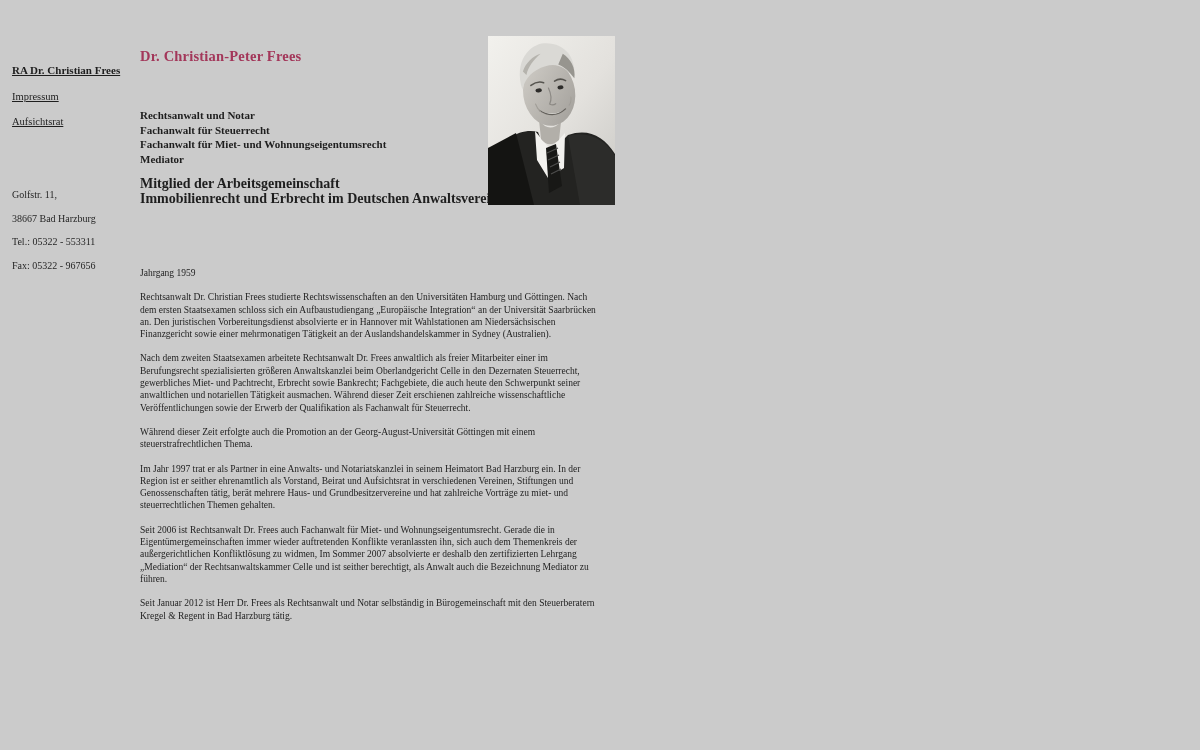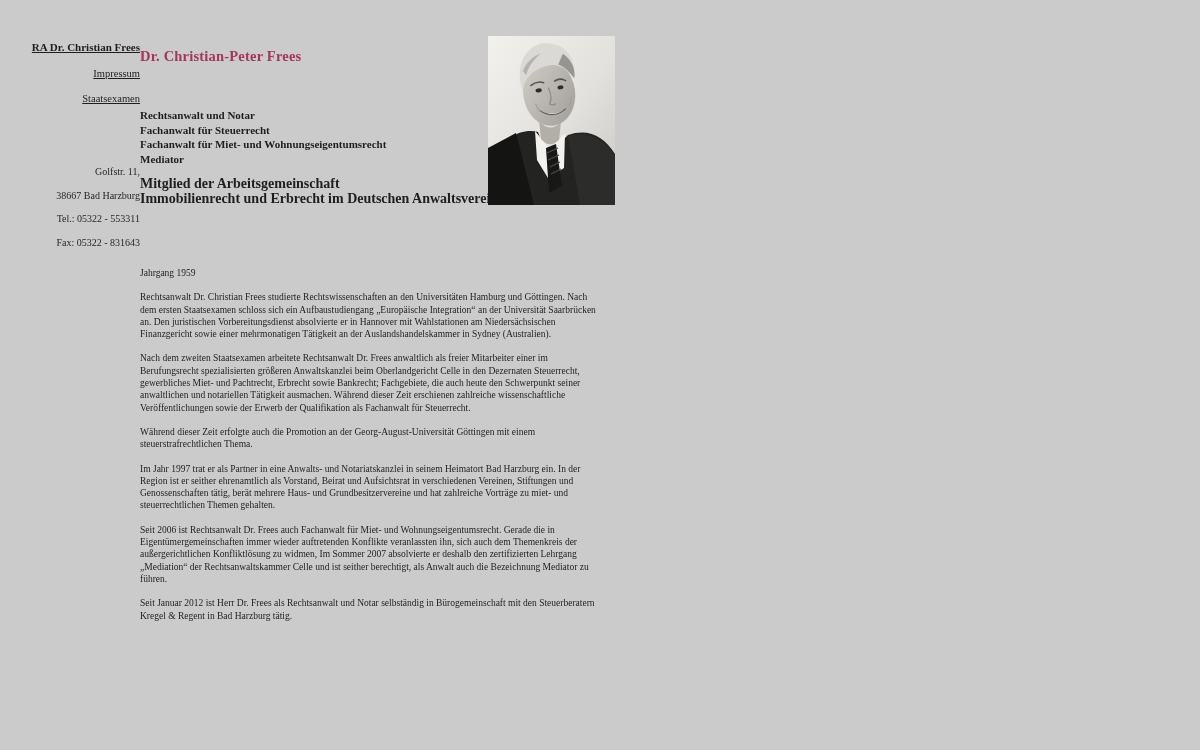--- a/index.html
+++ b/index.html
@@ -8,24 +8,24 @@
     background: #cbcbcb;
     font-family: "Liberation Serif", "DejaVu Serif", serif;
     color: #1e1e1e;
     position: relative;
     overflow: hidden;
   }
 
   
   .sidebar {
     position: absolute;
-    left: 4px; top: 0;
+    left: 12px; top: 0;
     width: 136px;
-    padding-top: 41px;
-    text-align: right;
+    padding-top: 64px;
+    text-align: left;
   }
   .nav-link {
     display: block;
     font-size: 10.5px;
     line-height: 13px;
     margin-bottom: 12.5px;
     color: #1e1e1e;
     text-decoration: underline;
     cursor: pointer;
   }
@@ -81,26 +81,26 @@
     overflow: hidden;
   }
   .portrait svg { display: block; }
 </style>
 </head>
 <body>
 
 <nav class="sidebar">
   <a class="nav-link bold">RA Dr. Christian Frees</a>
   <a class="nav-link">Impressum</a>
-  <a class="nav-link">Staatsexamen</a>
+  <a class="nav-link">Aufsichtsrat</a>
   <div class="address">
     <div>Golfstr. 11,</div>
     <div>38667 Bad Harzburg</div>
     <div>Tel.: 05322 - 553311</div>
-    <div>Fax: 05322 - 831643</div>
+    <div>Fax: 05322 - 967656</div>
   </div>
 </nav>
 
 <main class="main">
   <h1 class="page-title">Dr. Christian-Peter Frees</h1>
   <div class="credentials">Rechtsanwalt und Notar
 Fachanwalt für Steuerrecht
 Fachanwalt für Miet- und Wohnungseigentumsrecht
 Mediator</div>
   <div class="membership">Mitglied der Arbeitsgemeinschaft

